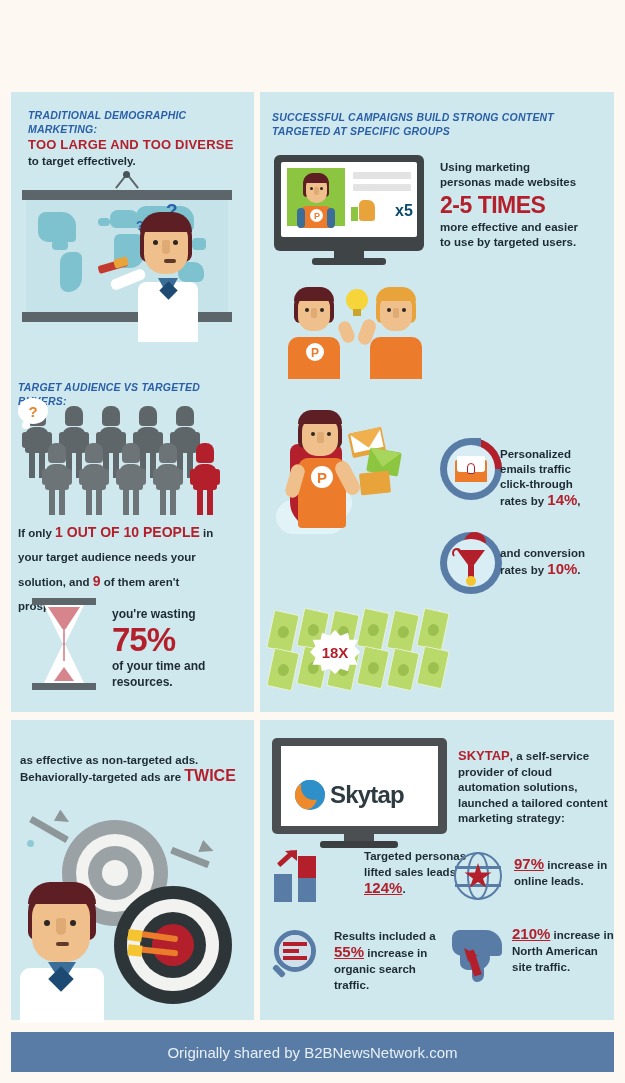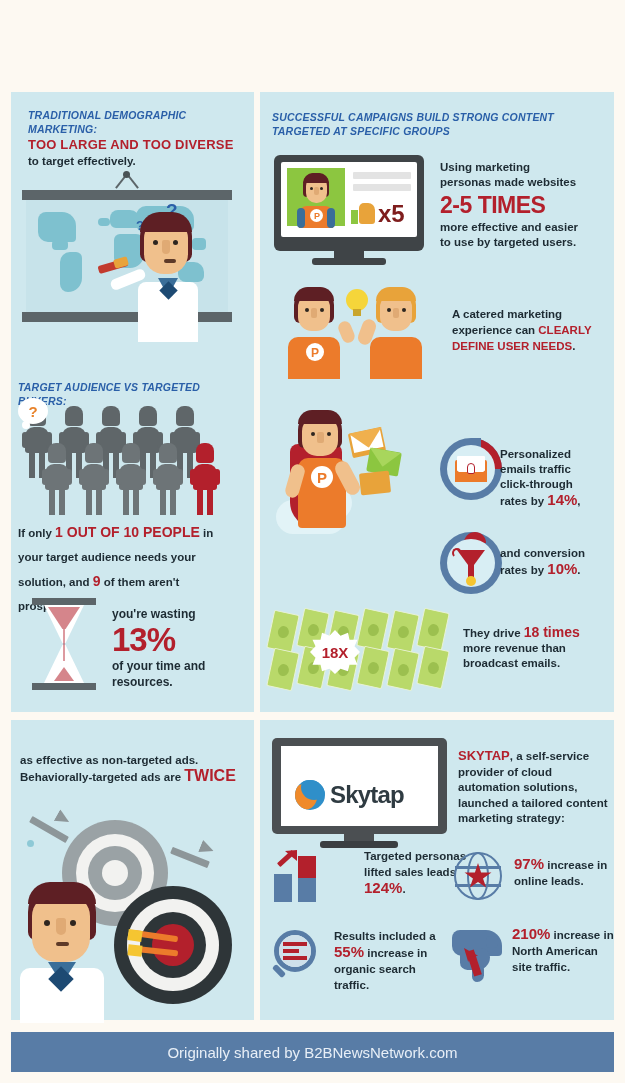--- a/index.html
+++ b/index.html
@@ -110,21 +110,21 @@
   .rt-head { position: absolute; left: 272px; top: 110px; width: 330px; }
 
   .monitor { position: absolute; left: 274px; top: 155px; width: 150px; height: 112px; }
   .mon-frame { position: absolute; left: 0; top: 0; width: 150px; height: 96px; background: #3f4447; border-radius: 6px; }
   .mon-screen { position: absolute; left: 7px; top: 7px; width: 136px; height: 75px; background: #fff; border-radius: 2px; }
   .mon-stand { position: absolute; left: 60px; top: 96px; width: 30px; height: 9px; background: #3f4447; }
   .mon-base { position: absolute; left: 38px; top: 103px; width: 74px; height: 7px; background: #3f4447; border-radius: 3px; }
   .avatar-tile { position: absolute; left: 6px; top: 6px; width: 58px; height: 58px; background: #8cc640; }
   .line-grey { position: absolute; background: #e3e3e3; height: 7px; border-radius: 1px; }
   .thumb-x5 { position: absolute; left: 70px; top: 38px; display: flex; align-items: center; }
-  .x5-txt { color: #7f1d1d; font-weight: bold; font-size: 24px; margin-left: 3px; }
+  .x5-txt { color: #0c4a6e; font-weight: bold; font-size: 16px; margin-left: 20px; }
 
   .rt-copy1 { position: absolute; left: 430px; top: 160px; width: 175px; margin-left: 10px; }
   .rt-copy1 .s { font-size: 11.5px; font-weight: bold; color: #1d2b33; line-height: 15px; }
   .rt-copy1 .big { font-size: 23px; font-weight: bold; color: #b3202c; line-height: 30px; letter-spacing: -0.5px;}
 
   .two-people { position: absolute; left: 284px; top: 283px; width: 145px; height: 95px; }
 
   .rt-copy2 { position: absolute; left: 452px; top: 306px; width: 150px; }
   .rt-copy2 .s { font-size: 11.5px; font-weight: bold; color: #1d2b33; line-height: 16px; }
 
@@ -177,21 +177,21 @@
   .cs-logo .wordmark { font-size: 24px; font-weight: bold; color: #2f3b42; margin-left: 5px; letter-spacing:-0.8px;}
   .cs-stand { position: absolute; left: 72px; top: 96px; width: 30px; height: 9px; background: #4b4f52; }
   .cs-base { position: absolute; left: 48px; top: 103px; width: 78px; height: 7px; background: #3b3f42; border-radius: 3px;}
 
   .cs-copy { position: absolute; left: 458px; top: 748px; width: 150px; }
   .cs-copy .s { font-size: 11.5px; font-weight: bold; color: #1d2b33; line-height: 15.5px; }
   .cs-copy .brand { font-size: 13px; font-weight: bold; color: #b3202c; }
 
   .stat { position: absolute; }
   .stat .txt { position: absolute; font-size: 11.5px; font-weight: bold; color: #1d2b33; line-height: 16px; }
-  .stat .n { color: #b3202c; font-size: 15px; font-weight: bold; }
+  .stat .n { color: #b3202c; font-size: 15px; font-weight: bold; text-decoration: underline; }
 
   .barchart { position: absolute; width: 52px; height: 52px; }
   .bar { position: absolute; bottom: 0; width: 18px; }
 
   .maglass { position: absolute; width: 52px; height: 52px; }
   .globe { position: absolute; width: 54px; height: 54px; }
   .namap { position: absolute; width: 56px; height: 56px; }
 </style>
 </head>
 <body>
@@ -351,21 +351,21 @@
       <div class="abs" style="left:0;top:40px;width:40px;height:38px;background:#ffffff;clip-path:polygon(46% 0,54% 0,100% 100%,0 100%);"></div>
       <div class="abs" style="left:4px;top:2px;width:32px;height:22px;background:#b3202c;opacity:.55;clip-path:polygon(0 0,100% 0,55% 100%,45% 100%);"></div>
       <div class="abs" style="left:10px;top:62px;width:20px;height:14px;background:#b3202c;opacity:.55;clip-path:polygon(50% 0,100% 100%,0 100%);"></div>
       <div class="abs" style="left:19px;top:24px;width:2px;height:32px;background:#b3202c;opacity:.45;"></div>
     </div>
     <div class="hg-bar" style="top:85px;"></div>
   </div>
 
   <div class="waste">
     <div class="t1">you're wasting</div>
-    <div class="t2">13%</div>
+    <div class="t2">75%</div>
     <div class="t3">of your time and resources.</div>
   </div>
 
   <div class="rt-head">
     <div class="kicker">SUCCESSFUL CAMPAIGNS BUILD STRONG CONTENT TARGETED AT SPECIFIC GROUPS</div>
   </div>
 
   <div class="monitor">
     <div class="mon-frame"></div>
     <div class="mon-screen">
@@ -422,25 +422,20 @@
     <div class="abs" style="left:96px;top:12px;width:32px;height:36px;background:#f0c08c;border-radius:12px 12px 14px 14px;"></div>
     <div class="abs" style="left:92px;top:4px;width:40px;height:14px;background:#e8a33a;border-radius:18px 18px 0 0;"></div>
     <div class="abs circ" style="left:103px;top:25px;width:4px;height:4px;background:#2e2620;"></div>
     <div class="abs circ" style="left:118px;top:25px;width:4px;height:4px;background:#2e2620;"></div>
     <div class="abs" style="left:109px;top:25px;width:6px;height:10px;background:#e0aa74;border-radius:2px;"></div>
     <div class="abs" style="left:86px;top:54px;width:52px;height:42px;background:#ec7b2b;border-radius:10px 10px 0 0;"></div>
     <div class="abs" style="left:76px;top:36px;width:14px;height:26px;background:#f0c08c;border-radius:7px;transform:rotate(20deg);"></div>
     <div class="abs" style="left:56px;top:38px;width:13px;height:22px;background:#f0c08c;border-radius:7px;transform:rotate(-22deg);"></div>
   </div>
 
-  <div class="rt-copy2">
-    <div class="s">
-      <span>A catered marketing experience can </span><span class="red">CLEARLY DEFINE USER NEEDS</span><span>.</span>
-    </div>
-  </div>
 
   <div class="hero">
     <div class="abs" style="left:0px;top:92px;width:70px;height:34px;background:#e2f3f7;border-radius:18px;"></div>
     <div class="abs" style="left:30px;top:78px;width:46px;height:34px;background:#e2f3f7;border-radius:18px;"></div>
     <div class="abs" style="left:14px;top:36px;width:52px;height:84px;background:#b3202c;border-radius:8px 8px 26px 26px;"></div>
     <div class="abs" style="left:22px;top:2px;width:44px;height:38px;background:#5e1f24;border-radius:20px 20px 6px 6px;"></div>
     <div class="abs" style="left:26px;top:10px;width:36px;height:38px;background:#f0c08c;border-radius:13px 13px 15px 15px;"></div>
     <div class="abs" style="left:22px;top:2px;width:44px;height:14px;background:#5e1f24;border-radius:20px 20px 0 0;"></div>
     <div class="abs circ" style="left:35px;top:24px;width:4px;height:4px;background:#2e2620;"></div>
     <div class="abs circ" style="left:51px;top:24px;width:4px;height:4px;background:#2e2620;"></div>
@@ -501,23 +496,20 @@
     <div class="bill" style="left:152px;top:-2px;"></div>
     <div class="bill" style="left:2px;top:38px;"></div>
     <div class="bill" style="left:32px;top:36px;"></div>
     <div class="bill" style="left:62px;top:38px;"></div>
     <div class="bill" style="left:92px;top:36px;"></div>
     <div class="bill" style="left:122px;top:38px;"></div>
     <div class="bill" style="left:152px;top:36px;"></div>
     <div class="burst">18X</div>
   </div>
 
-  <div class="rt-copy5">
-    <div class="s"><span>They drive </span><span class="n">18 times</span><span> more revenue than broadcast emails.</span></div>
-  </div>
 
   <div class="lb-copy">
     <div class="s"> as effective as non-targeted ads.</div>
     <div class="s"><span>Behaviorally-targeted ads are </span><span class="big">TWICE</span></div>
   </div>
 
   <div class="targets">
 
     <div class="ring" style="left:48px;top:30px;width:106px;height:106px;background:#9aa2a5;"></div>
     <div class="ring" style="left:62px;top:44px;width:78px;height:78px;background:#f2f2f0;"></div>

